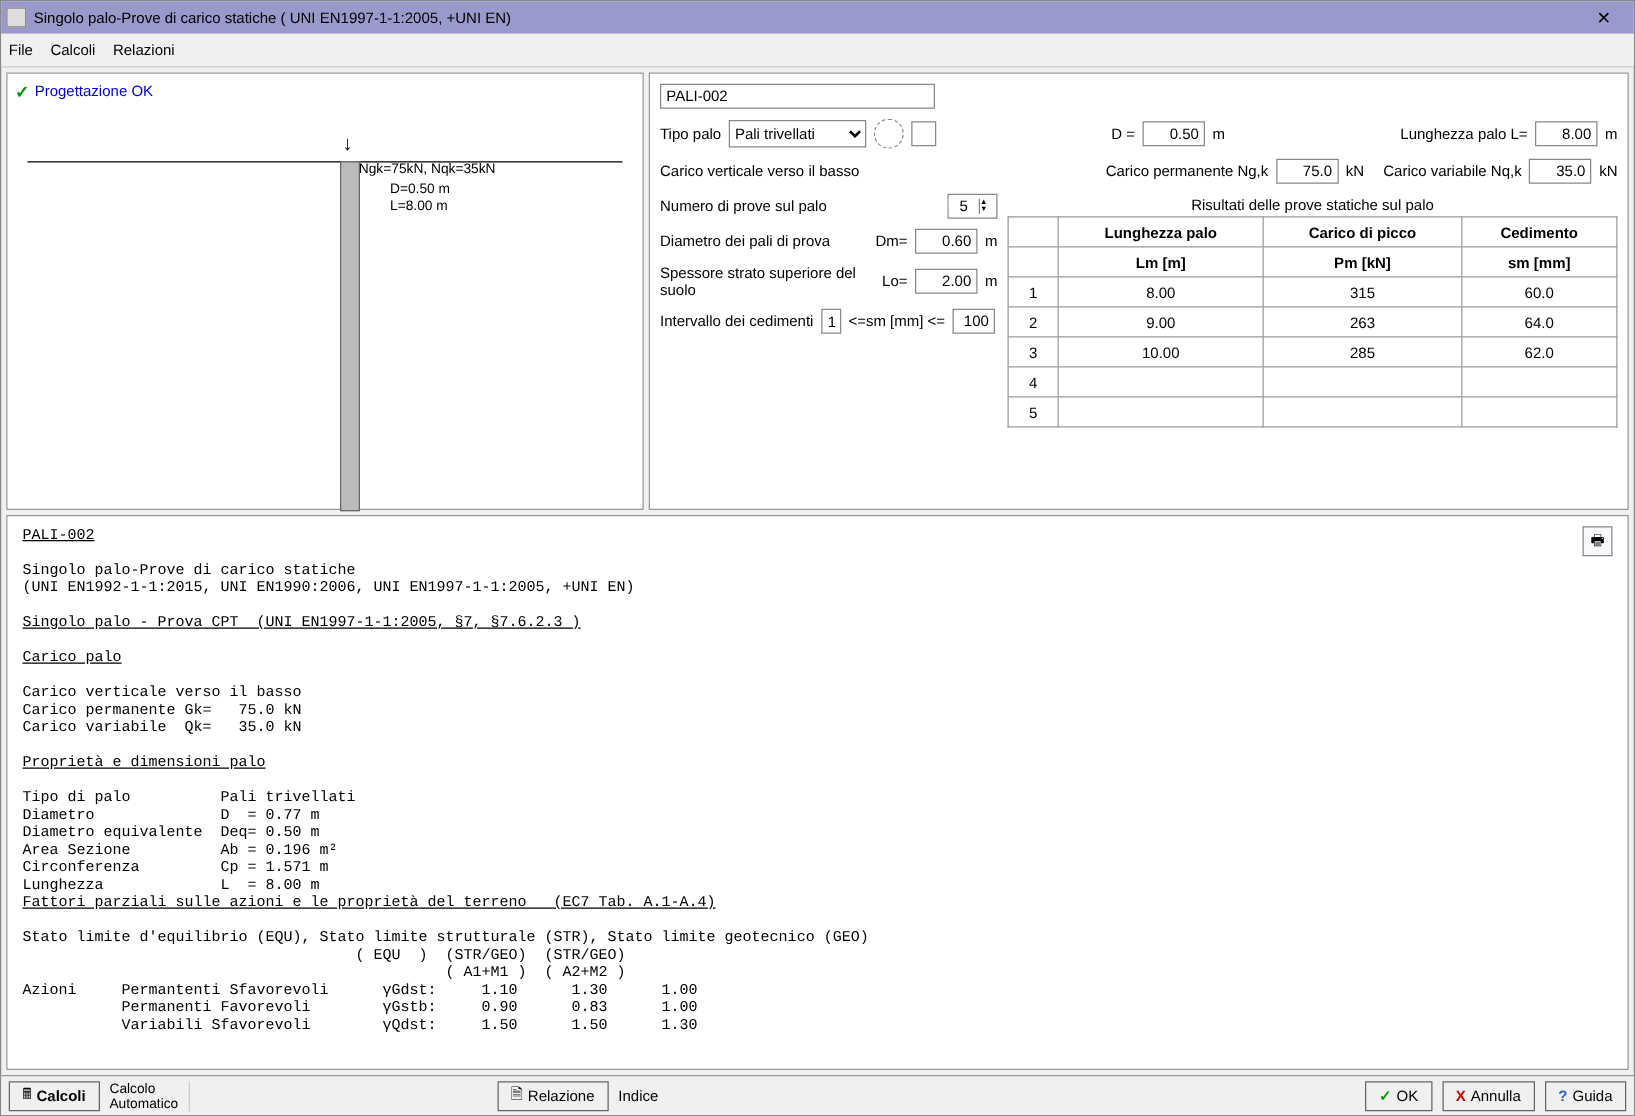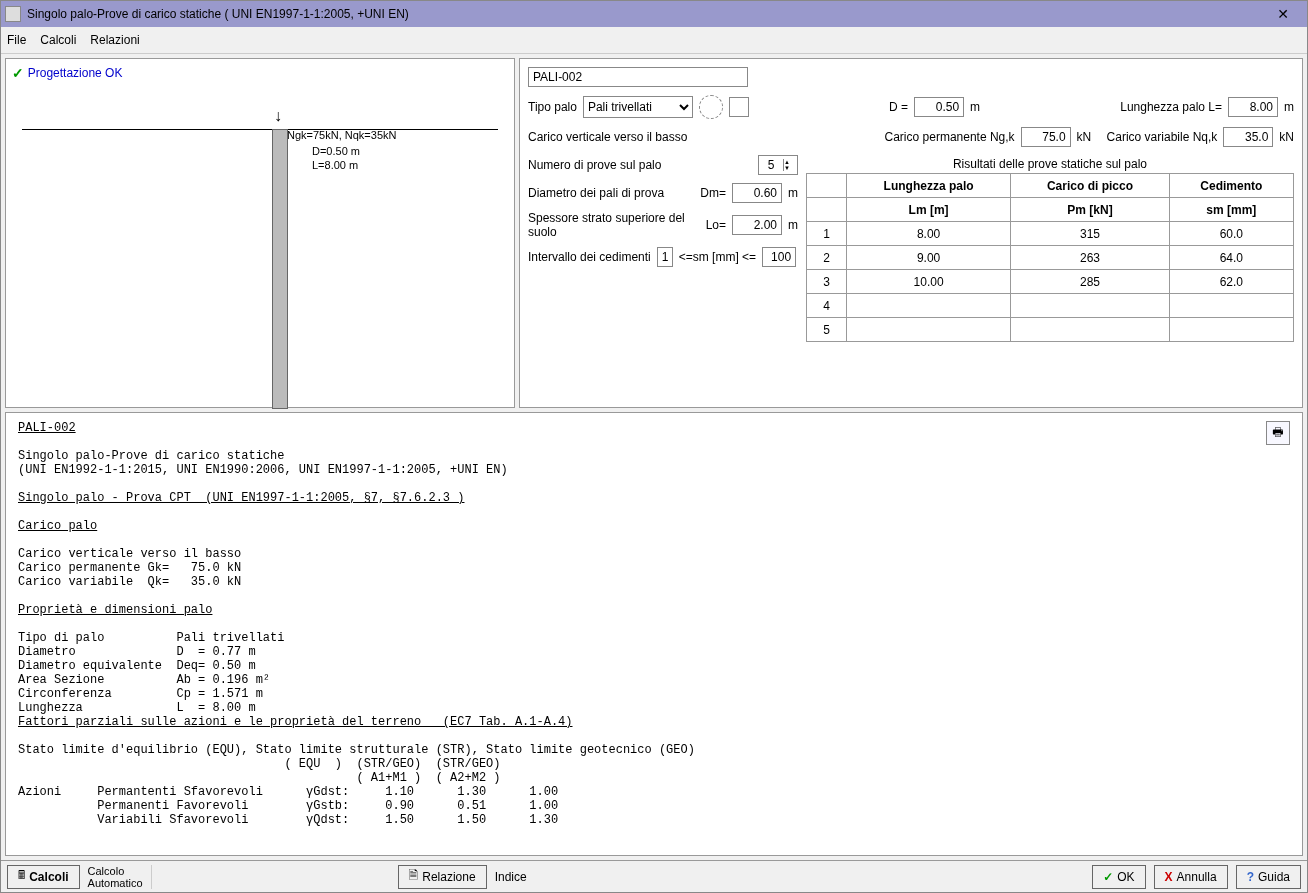--- a/index.html
+++ b/index.html
@@ -227,21 +227,21 @@
 <span>Diametro equivalente  Deq= 0.50 m</span>
 <span>Area Sezione          Ab = 0.196 m²</span>
 <span>Circonferenza         Cp = 1.571 m</span>
 <span>Lunghezza             L  = 8.00 m</span>
 <span class="under">Fattori parziali sulle azioni e le proprietà del terreno   (EC7 Tab. A.1-A.4)</span>
 
 <span>Stato limite d'equilibrio (EQU), Stato limite strutturale (STR), Stato limite geotecnico (GEO)</span>
 <span>                                     ( EQU  )  (STR/GEO)  (STR/GEO)</span>
 <span>                                               ( A1+M1 )  ( A2+M2 )</span>
 <span>Azioni     Permantenti Sfavorevoli      γGdst:     1.10      1.30      1.00</span>
-<span>           Permanenti Favorevoli        γGstb:     0.90      0.51      1.00</span>
+<span>           Permanenti Favorevoli        γGstb:     0.90      0.83      1.00</span>
 <span>           Variabili Sfavorevoli        γQdst:     1.50      1.50      1.30</span>
 </pre>
     </div>
   </div>
 
   <div class="statusbar">
     <button class="btn">
       <span>🖩</span>
       <span class="bold">Calcoli</span>
     </button>

